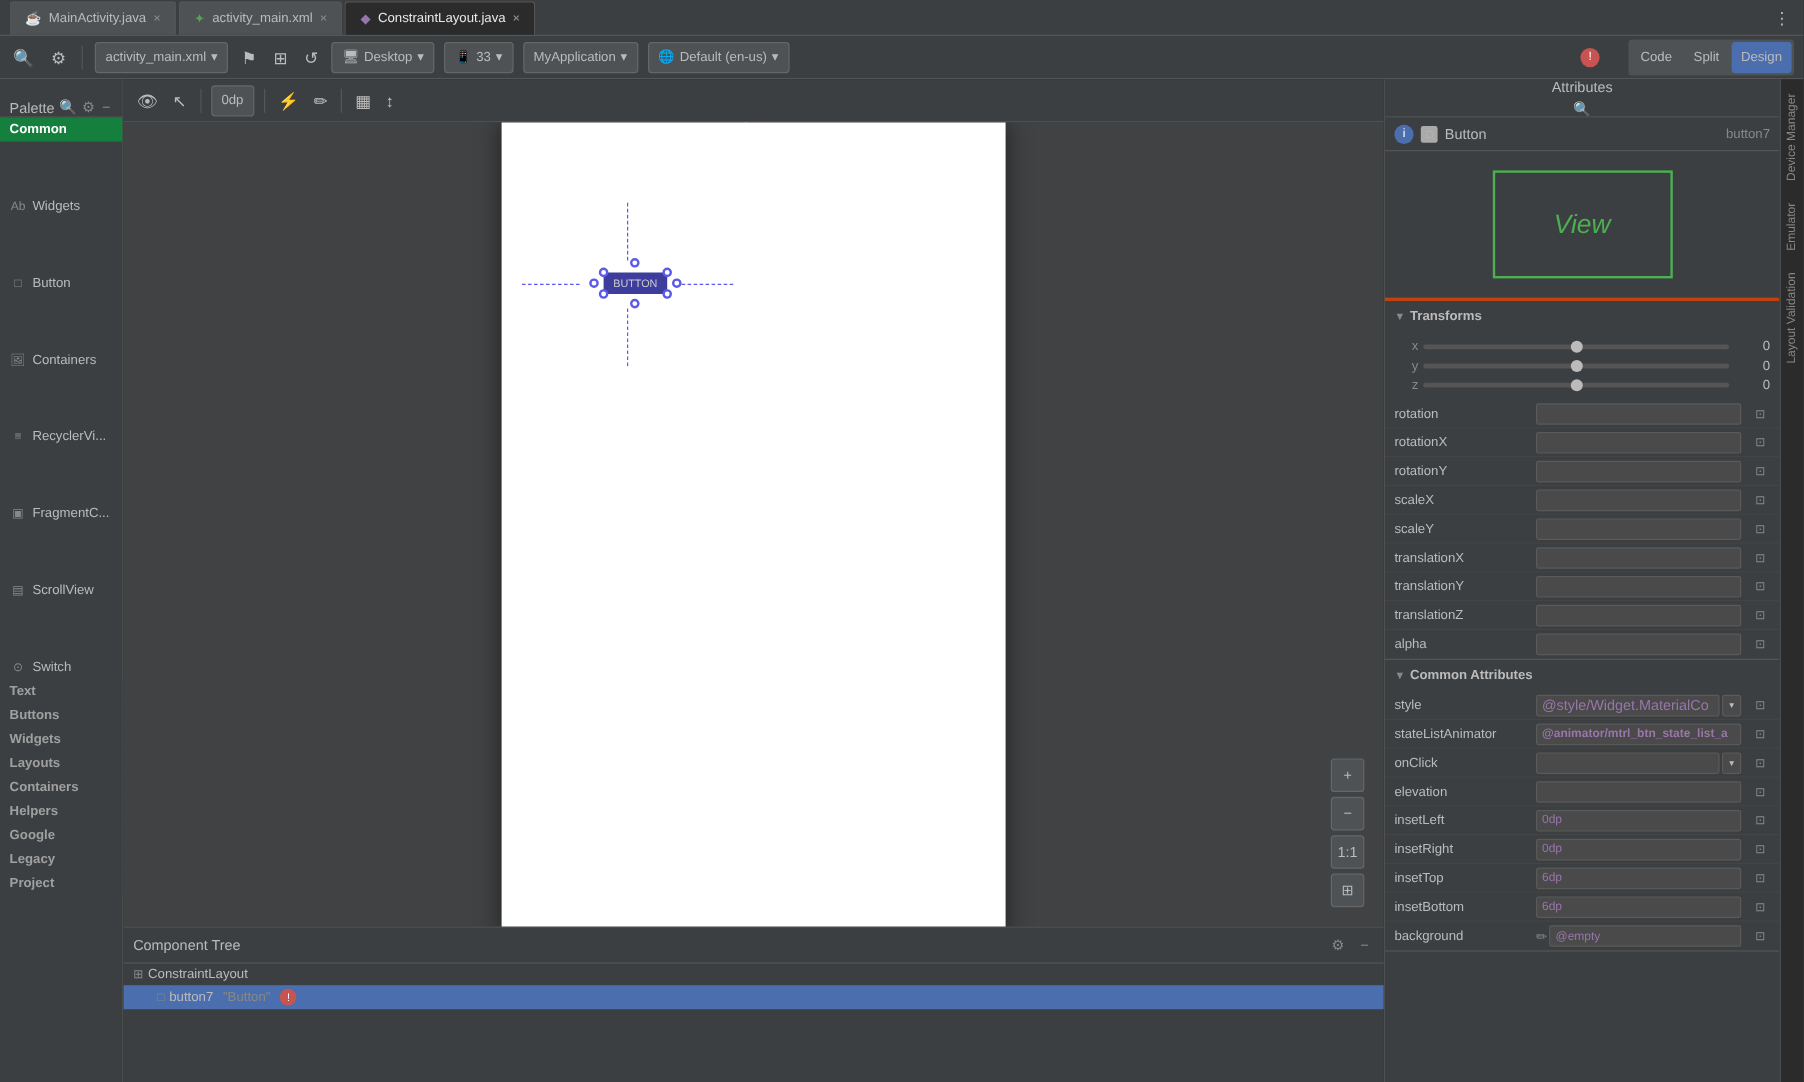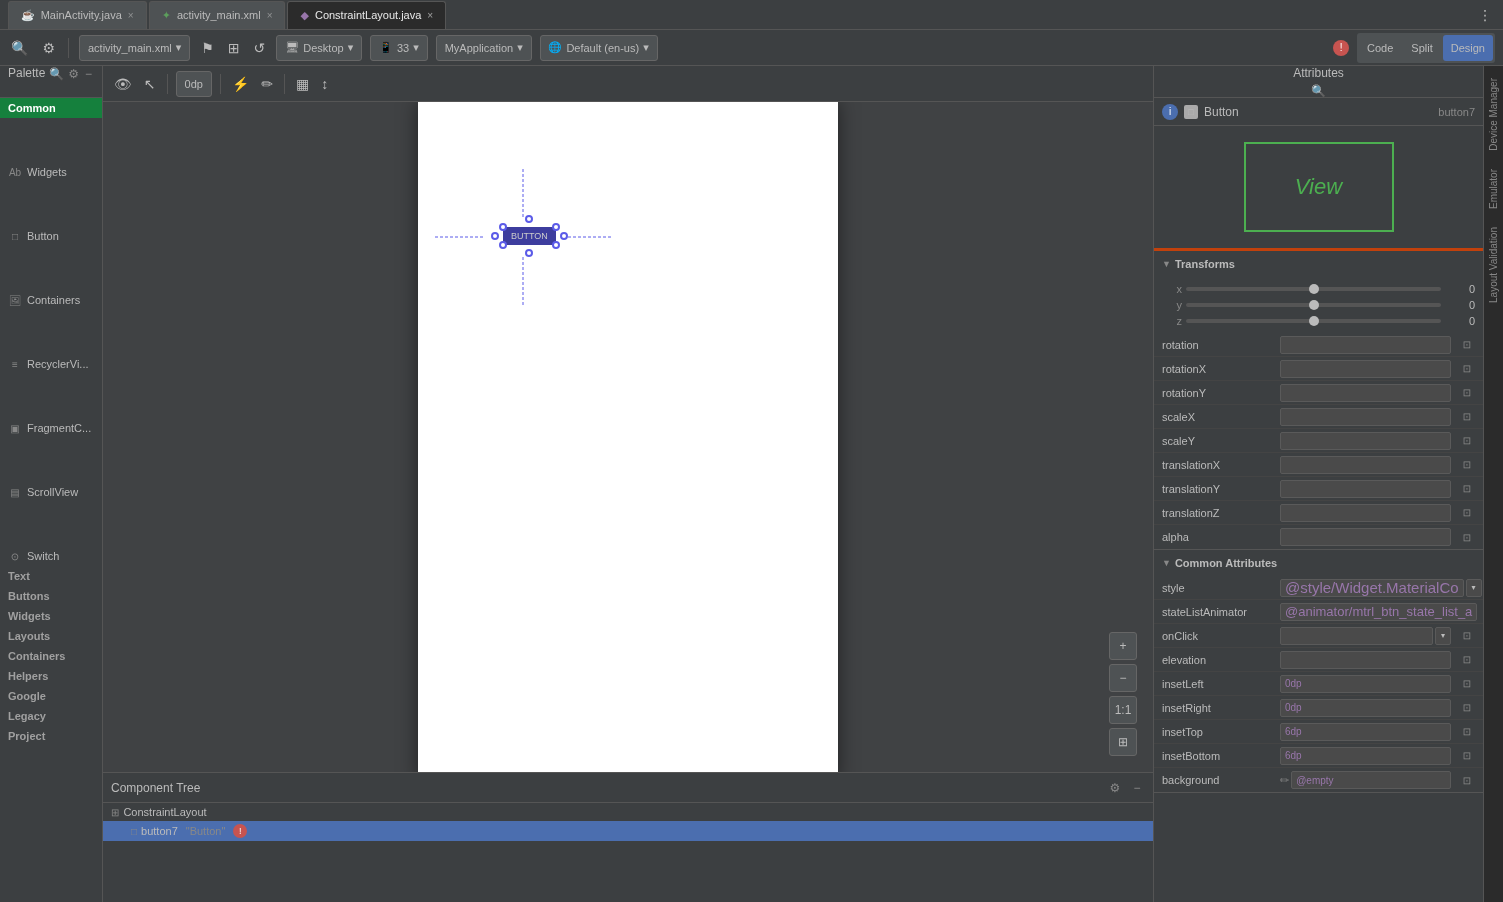--- a/index.html
+++ b/index.html
@@ -129,21 +129,21 @@
       width: 103px;
       background: #3c3f41;
       border-right: 1px solid #555;
       display: flex;
       flex-direction: column;
       flex-shrink: 0;
     }
     .panel-header {
       height: 32px;
       display: flex;
-      align-items: flex-start;
+      align-items: flex-end;
       padding: 0 8px;
       gap: 4px;
       background: #3c3f41;
       border-bottom: 1px solid #555;
     }
     .panel-title {
       font-size: 12px;
       color: #bbb;
       font-weight: 500;
       flex: 1;
@@ -599,21 +599,21 @@
 
   <div class="toolbar-dropdown">
     <span>🌐</span>
     <span>Default (en-us)</span>
     <span>▾</span>
   </div>
 
   <div style="flex:1"></div>
   <div class="warn-btn">!</div>
 
-  <div style="display:flex;gap:2px;align-items:flex-start;background:#4e5254;border-radius:3px;padding:2px;">
+  <div style="display:flex;gap:2px;align-items:flex-start;background:#4e5254;border-radius:3px;padding:2px;margin-left:16px;">
     <div class="toolbar-btn">
       <span>Code</span>
     </div>
     <div class="toolbar-btn">
       <span>Split</span>
     </div>
     <div class="toolbar-btn" style="background:#4b6eaf;border-radius:3px;">
       <span>Design</span>
     </div>
   </div>
@@ -863,29 +863,29 @@
 
       <div class="attr-section">
         <div class="attr-section-header">
           <span class="chevron">▼</span>
           <span>Common Attributes</span>
         </div>
 
         <div class="attr-row">
           <span class="attr-name">style</span>
           <div class="attr-value-with-dropdown">
-            <div class="attr-value-box has-value" style="flex:1;font-size:15px;">@style/Widget.MaterialCo</div>
+            <div class="attr-value-box has-value" style="flex:1;font-size:12px;">@style/Widget.MaterialCo</div>
             <div class="attr-dropdown-btn">▾</div>
           </div>
           <div class="attr-link-btn">⊡</div>
         </div>
 
         <div class="attr-row">
           <span class="attr-name">stateListAnimator</span>
-          <div class="attr-value-box has-value" style="font-size:13px;">@animator/mtrl_btn_state_list_a</div>
+          <div class="attr-value-box has-value" style="font-size:10px;font-weight:bold;">@animator/mtrl_btn_state_list_a</div>
           <div class="attr-link-btn">⊡</div>
         </div>
 
         <div class="attr-row">
           <span class="attr-name">onClick</span>
           <div class="attr-value-with-dropdown">
             <div class="attr-value-box" style="flex:1;"></div>
             <div class="attr-dropdown-btn">▾</div>
           </div>
           <div class="attr-link-btn">⊡</div>

